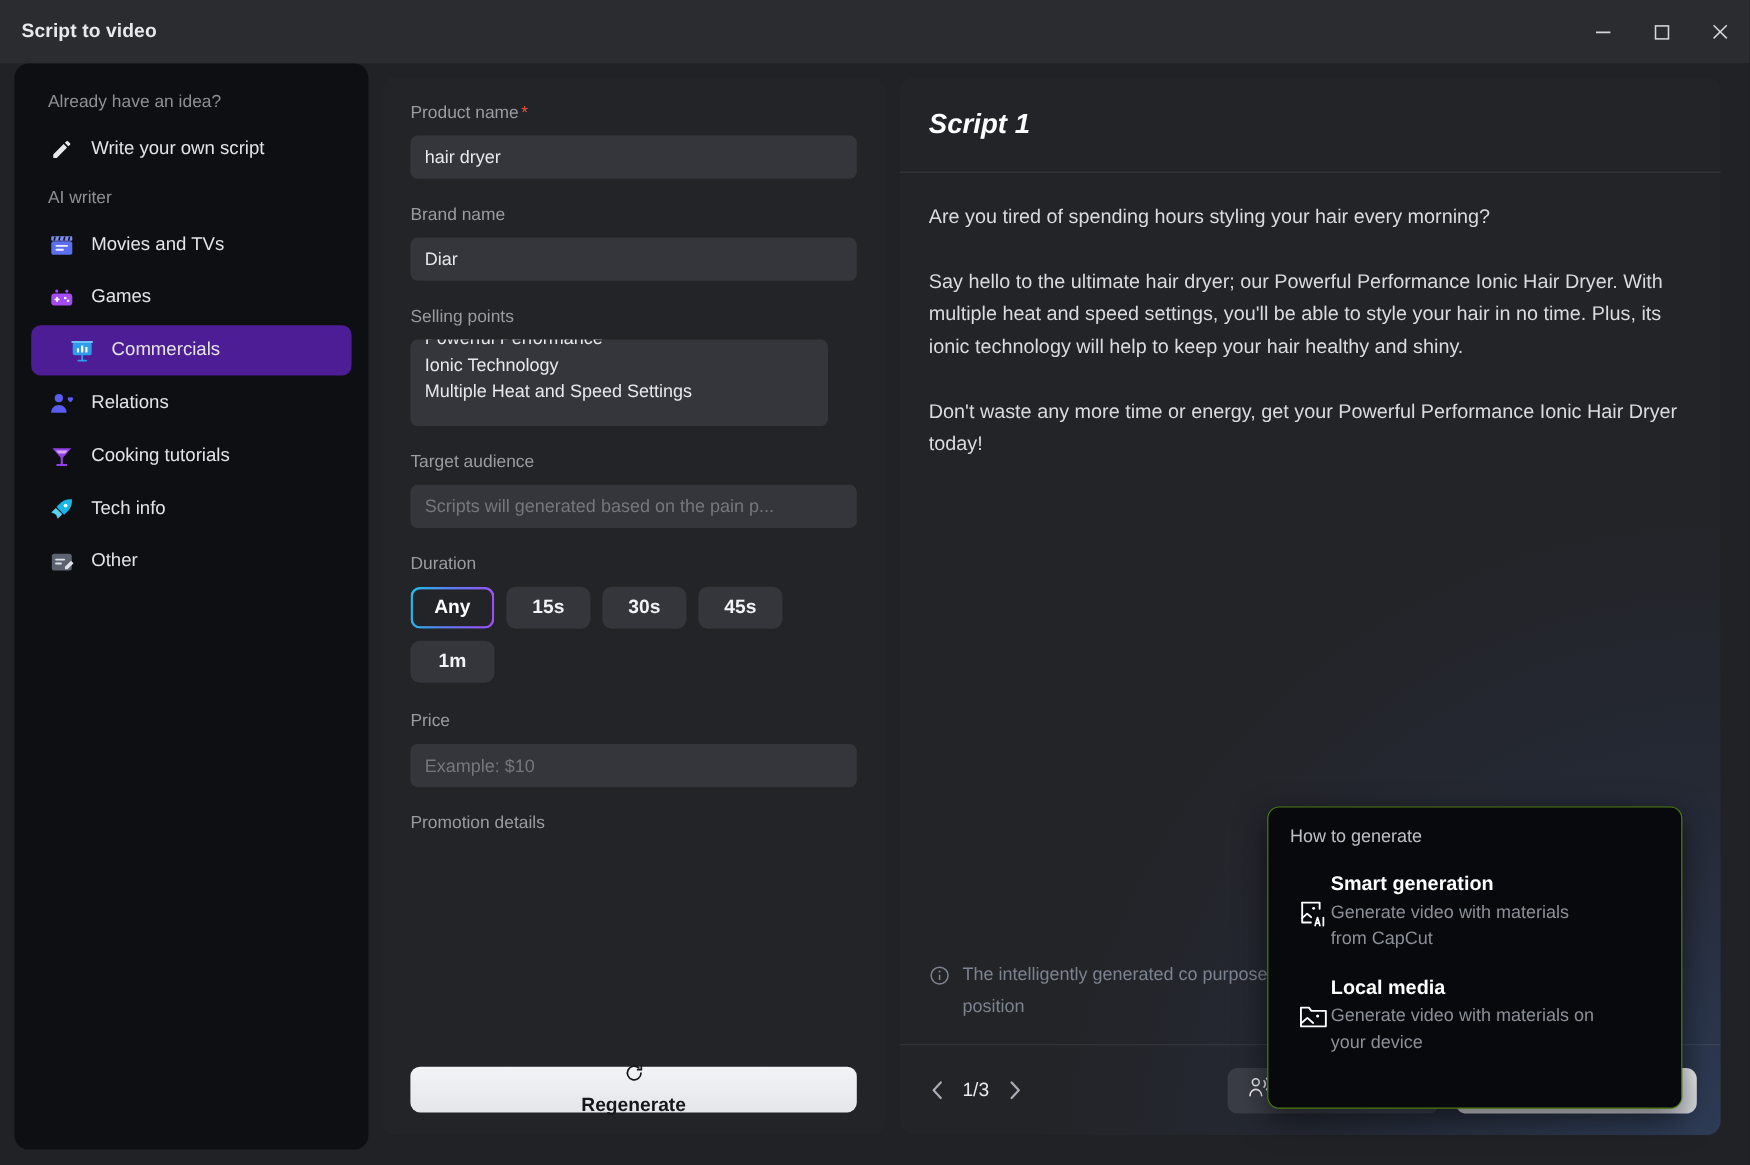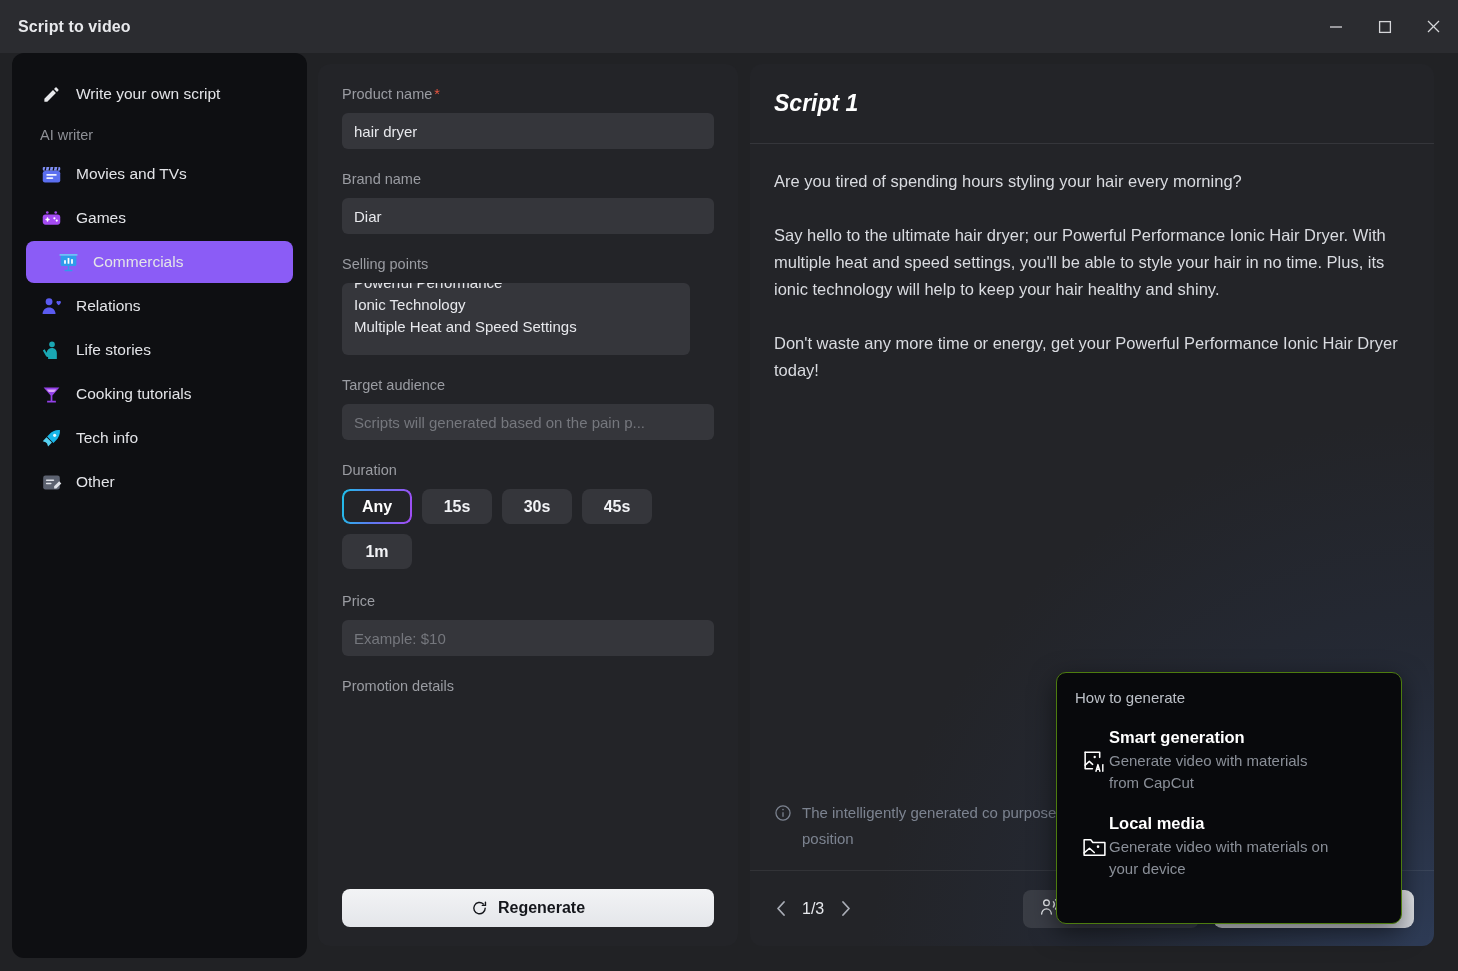--- a/index.html
+++ b/index.html
@@ -55,21 +55,21 @@
   .side-item {
     display: flex; align-items: center;
     height: 42px;
     margin: 2px 0;
     padding: 0 14px;
     border-radius: 8px;
     color: #e3e4e8;
     font-size: 15.5px;
     cursor: default;
   }
-  .side-item.selected { background: #8b5cf6; padding-left: 31px; }
+  .side-item.selected { background: #4c1d95; padding-left: 31px; }
   .side-ico {
     width: 22px; height: 22px;
     margin-right: 14px;
     display: flex; align-items: center; justify-content: center;
     flex: 0 0 22px;
   }
   .side-ico svg { display: block; }
 
   
   #form-panel {
@@ -136,20 +136,21 @@
 
   #regen-btn {
     position: absolute; left: 24px; bottom: 19px;
     width: 372px; height: 38px;
     background: linear-gradient(180deg, #f2f3f5 0%, #e4e6ea 100%);
     border-radius: 8px;
     display: flex; align-items: center; justify-content: center;
     gap: 10px;
     color: #15171c; font-size: 16px; font-weight: bold;
     cursor: default;
+    flex-direction: column;
   }
   #regen-btn svg { display: block; }
 
   
   #script-panel {
     position: absolute; left: 750px; top: 11px;
     width: 684px; height: 882px;
     border-radius: 12px;
     background:
       radial-gradient(115% 90% at 100% 105%, rgba(58,84,133,.55) 0%, rgba(40,56,89,.25) 42%, rgba(35,36,40,0) 72%),
@@ -257,20 +258,21 @@
           <line x1="2" y1="2" x2="13" y2="13" stroke="currentColor" stroke-width="1.3"></line>
           <line x1="13" y1="2" x2="2" y2="13" stroke="currentColor" stroke-width="1.3"></line>
         </svg>
     </div>
   </div>
 </div>
 
 <div id="app">
 
   <div id="sidebar">
+    <div class="side-group-label">Already have an idea?</div>
 
     <div class="side-item">
       <span class="side-ico">
         <svg width="19" height="19" viewBox="0 0 24 24" fill="#e8e9ec">
           <path d="M3 17.3V21h3.7L17.6 10.1l-3.7-3.7L3 17.3zM20.7 7c.4-.4.4-1 0-1.4l-2.3-2.3a1 1 0 0 0-1.4 0l-1.8 1.8 3.7 3.7L20.7 7z"></path>
         </svg>
       </span>
       <span>Write your own script</span>
     </div>
 
@@ -330,29 +332,20 @@
       <span class="side-ico">
         <svg width="21" height="21" viewBox="0 0 24 24">
           <circle cx="9.2" cy="6.6" r="3.9" fill="#5b5bf0"></circle>
           <path d="M1.8 20.6c0-4.3 3.3-7.4 7.4-7.4s7.4 3.1 7.4 7.4H1.8z" fill="#5b5bf0"></path>
           <path d="M20.2 6.2c1-1 2.6-.3 2.6 1 0 1.3-1.8 2.8-2.6 3.3-.8-.5-2.6-2-2.6-3.3 0-1.3 1.6-2 2.6-1z" fill="#5b5bf0"></path>
         </svg>
       </span>
       <span>Relations</span>
     </div>
 
-    <div class="side-item">
-      <span class="side-ico">
-        <svg width="21" height="21" viewBox="0 0 24 24" fill="#1aa7b3">
-          <circle cx="12.6" cy="5" r="3.2"></circle>
-          <path d="M12.6 9.2c-3.3 0-5.6 2.3-6.3 5.3l-2.1-3.8-2.1 1.2 3.6 6.4c.5.9 1.5 1.3 2.4 1.1v2.3h10V15c0-3.2-2.2-5.8-5.5-5.8z"></path>
-        </svg>
-      </span>
-      <span>Life stories</span>
-    </div>
 
     <div class="side-item">
       <span class="side-ico">
         <svg width="21" height="21" viewBox="0 0 24 24" fill="#9340e8">
           <path d="M3 4h18l-8 9.2V19h4v2H7v-2h4v-5.8L3 4z"></path>
           <path d="M6.4 6.3h11.2L15.1 9H8.9L6.4 6.3z" fill="#d9a6f7"></path>
         </svg>
       </span>
       <span>Cooking tutorials</span>
     </div>

